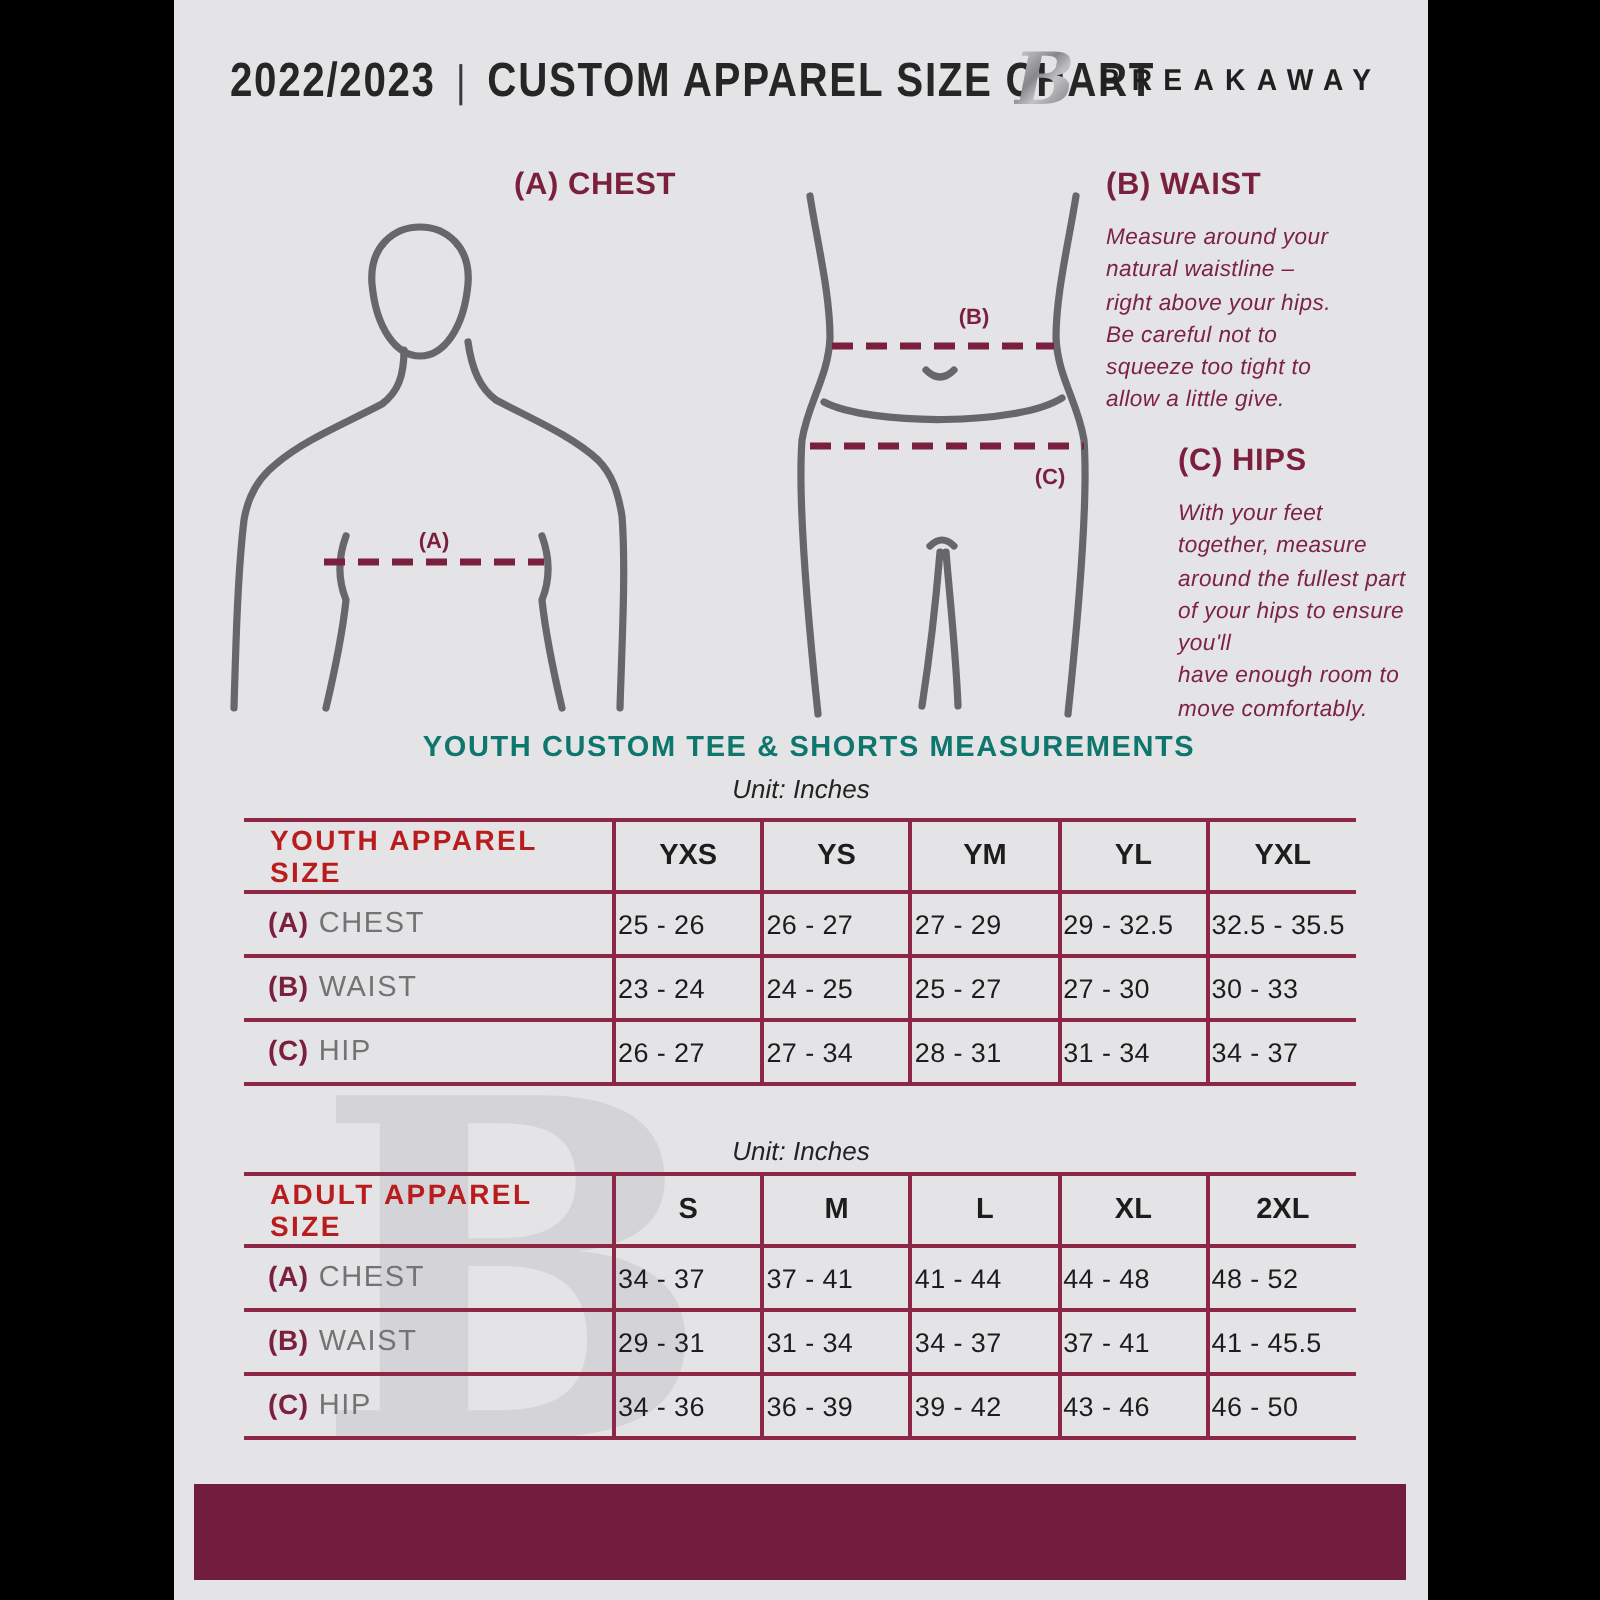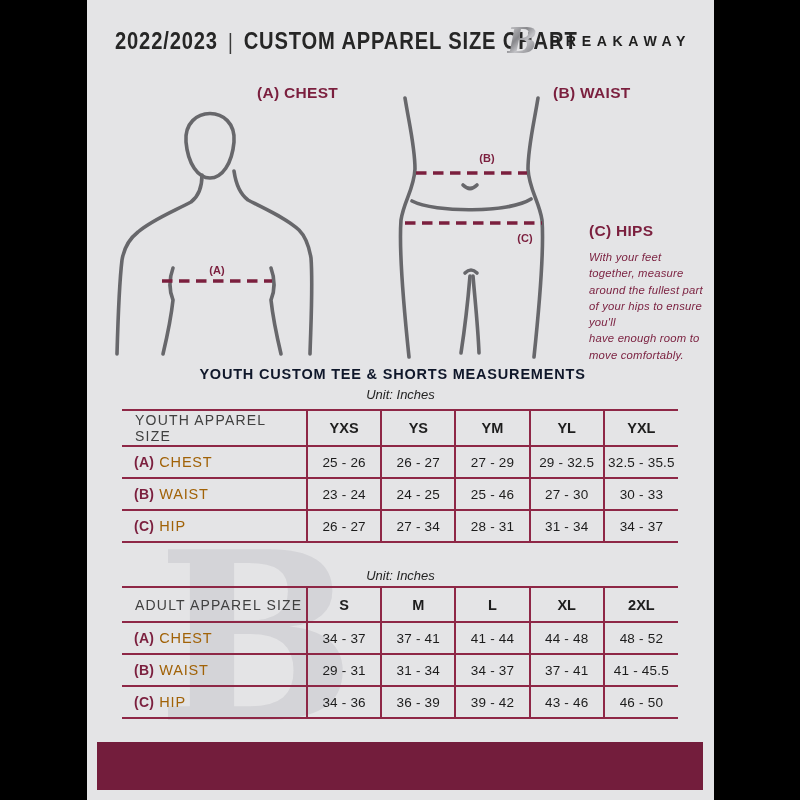--- a/index.html
+++ b/index.html
@@ -34,41 +34,41 @@
   .inst p{margin:0;font-size:11.3px;line-height:1.44;font-style:italic;color:#7c2342;white-space:pre-line;letter-spacing:.2px;}
   .inst-a{left:170px;top:84px;width:150px;}
   .inst-b{left:466px;top:84px;width:152px;}
   .inst-c{left:466px;top:222px;width:155px;margin-left:36px;}
 
   
   .watermark{position:absolute;left:70px;top:520px;z-index:0;font-family:"DejaVu Serif",serif;font-weight:700;
     font-size:235px;line-height:1;color:rgba(95,100,112,.12);pointer-events:none;}
 
   
-  .section-title{position:absolute;left:5px;width:601px;text-align:center;z-index:1;
-    font-size:14.5px;font-weight:700;letter-spacing:.8px;color:#0f172a;}
+  .section-title{position:absolute;left:17px;width:601px;text-align:center;z-index:1;
+    font-size:14.5px;font-weight:700;letter-spacing:.8px;color:#0f766e;}
   .unit-line{position:absolute;left:0;width:627px;text-align:center;z-index:1;
     font-size:13px;font-style:italic;color:#232323;}
   .t-youth-title{top:366px;} .t-youth-unit{top:387px;}
   .t-adult-title{top:547px;} .t-adult-unit{top:568px;}
 
   
   .size-table{position:absolute;left:35px;z-index:1;border-collapse:collapse;table-layout:fixed;width:556px;}
   .tbl-youth{top:409px;} .tbl-adult{top:586px;}
   .size-table thead tr{border-top:2px solid #8e2746;border-bottom:2px solid #8e2746;}
   .size-table tbody tr{border-bottom:2px solid #8e2746;}
   .size-table th + th,.size-table td + td{border-left:2px solid #8e2746;}
   .size-table th{height:31px;vertical-align:middle;}
   .size-table td{height:28px;vertical-align:middle;}
-  th.label-col{font-weight:400;font-size:14px;letter-spacing:1.2px;text-align:left;padding-left:13px;color:#404040;}
+  th.label-col{font-weight:700;font-size:14px;letter-spacing:1.2px;text-align:left;padding-left:13px;color:#b91c1c;}
   th.size-col{font-weight:700;font-size:14.5px;text-align:center;color:#1d1d1d;border-radius:17px;}
   td.rowlabel{text-align:left;padding-left:12px;white-space:nowrap;}
   td.rowlabel .prefix{color:#7b1f3e;font-weight:700;font-size:14px;letter-spacing:.3px;}
-  td.rowlabel .mname{color:#a16207;font-size:14.5px;letter-spacing:.8px;margin-left:5px;}
-  td.val{text-align:center;font-size:13.5px;color:#1c1c1c;letter-spacing:.2px;}
+  td.rowlabel .mname{color:#737373;font-size:14.5px;letter-spacing:.8px;margin-left:5px;}
+  td.val{font-size:13.5px;color:#1c1c1c;letter-spacing:.2px;}
 
   
   .footer-bar{position:absolute;left:10px;top:742px;width:606px;height:48px;background:#731d3c;z-index:2;}
 </style>
 </head>
 <body>
 
 <div class="stage">
   <div class="letterbox left"></div>
 
@@ -106,20 +106,26 @@
       <path d="M78,178 Q84,172 90,178"></path>
       <path d="M83,181 C81,205 78,232 74,258"></path>
       <path d="M86,181 C88,205 91,232 92,258"></path>
     </svg>
 
     <div class="inst inst-a">
       <h3>(A) CHEST</h3>
     </div>
     <div class="inst inst-b">
       <h3>(B) WAIST</h3>
+      <p>Measure around your
+natural waistline –
+right above your hips.
+Be careful not to
+squeeze too tight to
+allow a little give.</p>
     </div>
     <div class="inst inst-c">
       <h3>(C) HIPS</h3>
       <p>With your feet
 together, measure
 around the fullest part
 of your hips to ensure
 you'll
 have enough room to
 move comfortably.</p>
@@ -152,21 +158,21 @@
           <td class="val">25 - 26</td>
           <td class="val">26 - 27</td>
           <td class="val">27 - 29</td>
           <td class="val">29 - 32.5</td>
           <td class="val">32.5 - 35.5</td>
         </tr>
         <tr>
           <td class="rowlabel"><span class="prefix">(B)</span><span class="mname">WAIST</span></td>
           <td class="val">23 - 24</td>
           <td class="val">24 - 25</td>
-          <td class="val">25 - 46</td>
+          <td class="val">25 - 27</td>
           <td class="val">27 - 30</td>
           <td class="val">30 - 33</td>
         </tr>
         <tr>
           <td class="rowlabel"><span class="prefix">(C)</span><span class="mname">HIP</span></td>
           <td class="val">26 - 27</td>
           <td class="val">27 - 34</td>
           <td class="val">28 - 31</td>
           <td class="val">31 - 34</td>
           <td class="val">34 - 37</td>

